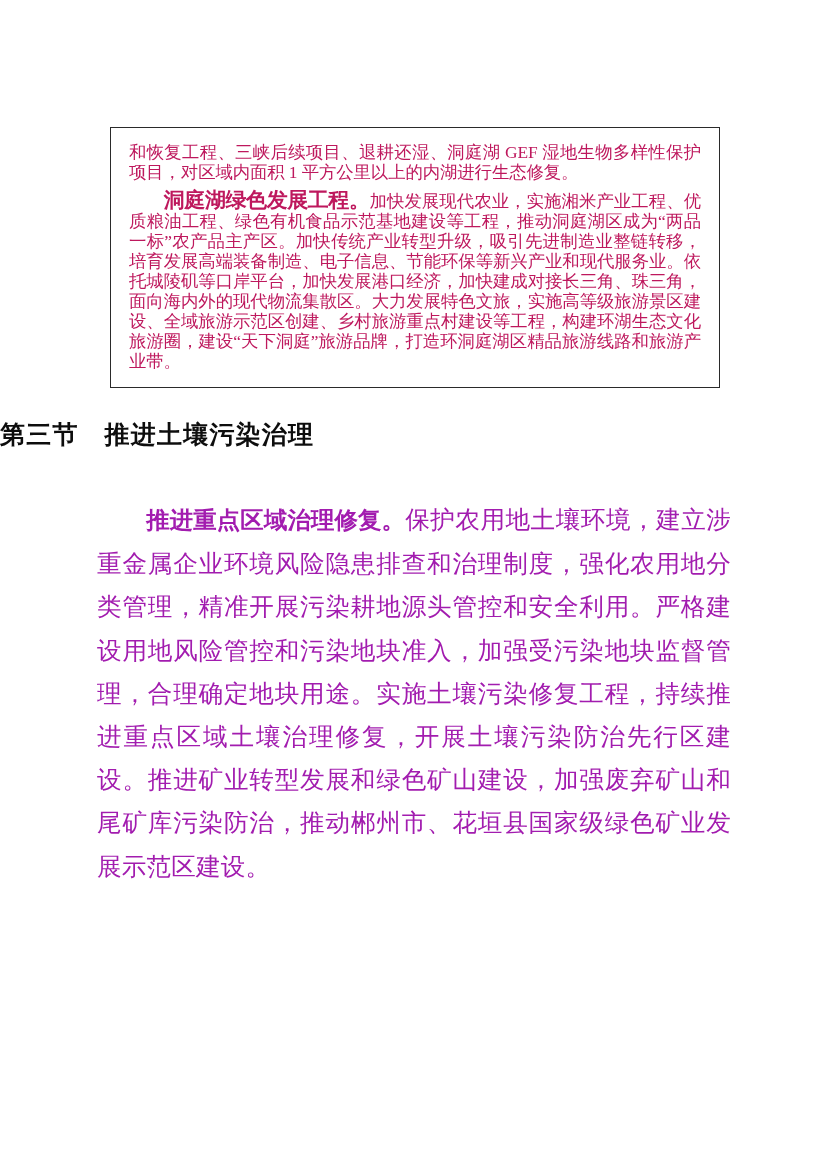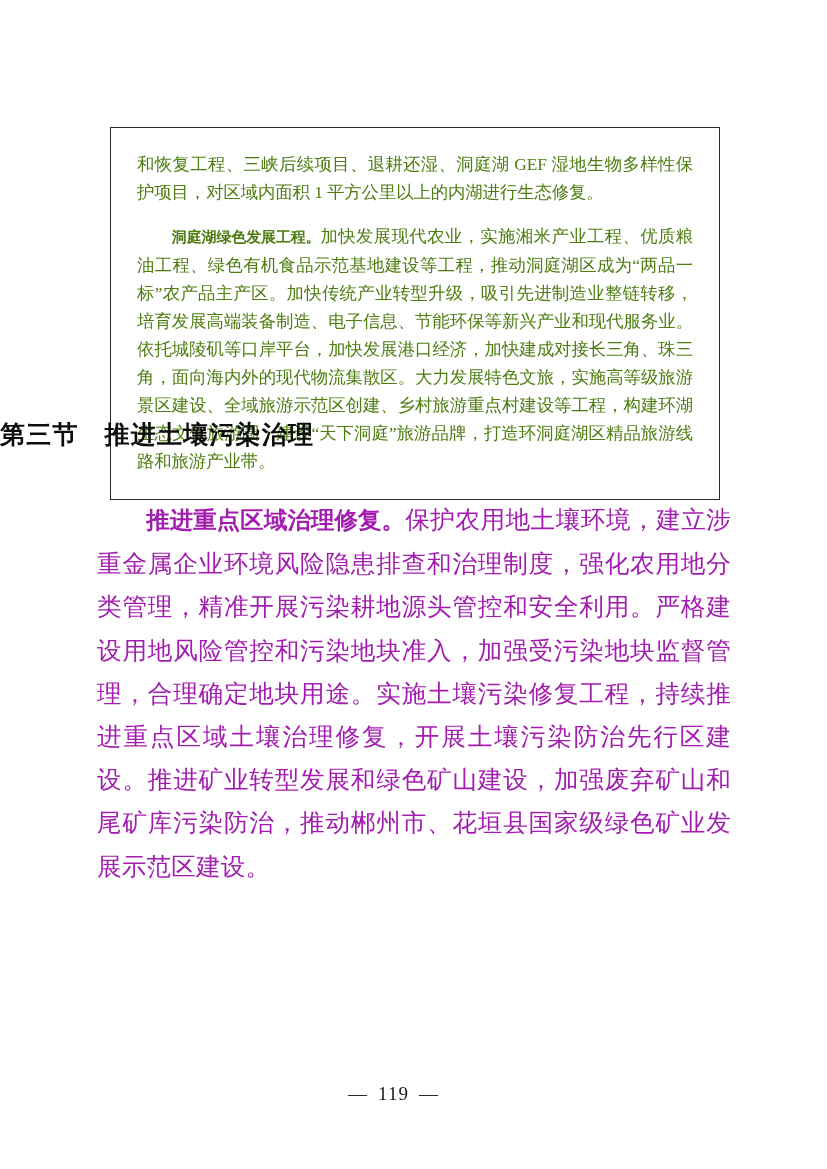--- a/index.html
+++ b/index.html
@@ -31,39 +31,39 @@
     left: 110px;
     top: 127px;
     width: 610px;
     box-sizing: border-box;
     border: 1.1px solid #2a2a2a;
     padding: 6px 10px 8px 10px;
     background: #ffffff;
   }
 
   .boxed-block p {
-    margin: 16px;
+    margin: 8px;
     font-size: 17.4px;
-    line-height: 28px;
+    line-height: 20px;
     text-align: justify;
     text-justify: inter-ideograph;
     letter-spacing: -0.1px;
-    color: #4d7c0f;
+    color: #be185d;
     font-family: "Liberation Serif", "DejaVu Serif", serif;
   }
 
   .boxed-block p.indent {
     text-indent: 2em;
   }
 
   .boxed-block .run-bold {
     font-family: "DejaVu Sans", "Liberation Sans", sans-serif;
     font-weight: 700;
     letter-spacing: -0.6px;
-    font-size: 15px;
+    font-size: 21px;
   }
 
   
   .section-heading {
     position: absolute;
     left: 0;
     right: 0;
     top: 418px;
     font-family: "DejaVu Sans", "Liberation Sans", sans-serif;
     font-weight: 700;
@@ -140,15 +140,14 @@
 
   <div class="section-heading"><span>第三节</span><span class="sep"></span><span>推进土壤污染治理</span></div>
 
   <div class="body-area">
     <p><span class="lead">推进重点区域治理修复。</span><span>保护农用地土壤环境，建立涉重金属企业环境风险隐患排查和治理制度，强化农用地分类管理，精准开展污染耕地源头管控和安全利用。严格建设用地风险管控和污染地块准入，加强受污染地块监督管理，合理确定地块用途。实施土壤污染修复工程，持续推进重点区域土壤治理修复，开展土壤污染防治先行区建设。推进矿业转型发展和绿色矿山建设，加强废弃矿山和尾矿库污染防治，推动郴州市、花垣县国家级绿色矿业发展示范区建设。</span></p>
 
     <div class="para-gap"></div>
 
   </div>
 
-  <div class="page-footer"><span class="dash">—</span><span>119</span><span class="dash">—</span></div>
 
 </div>
 
 </body></html>

